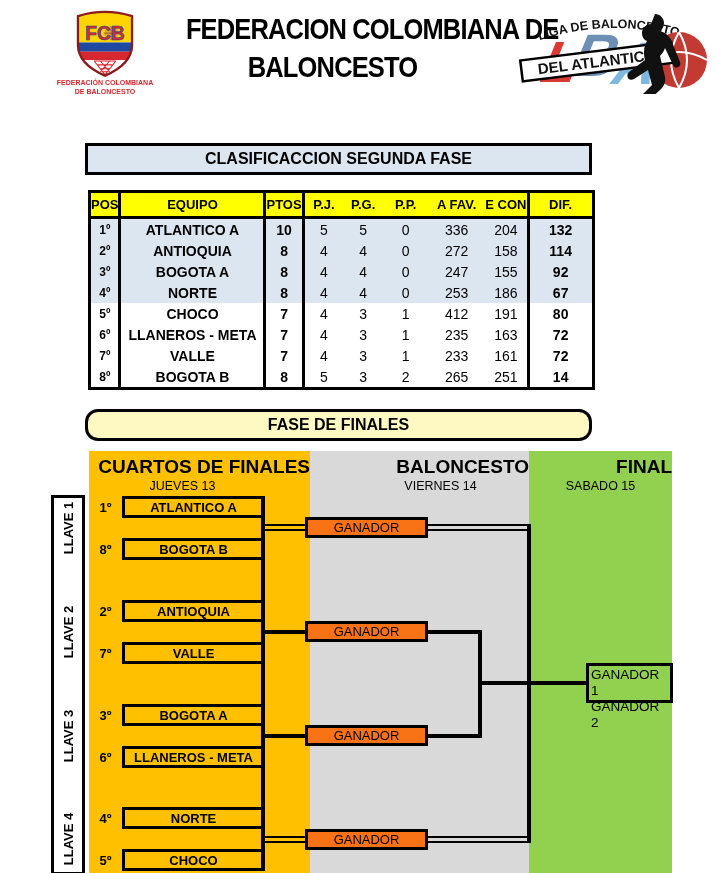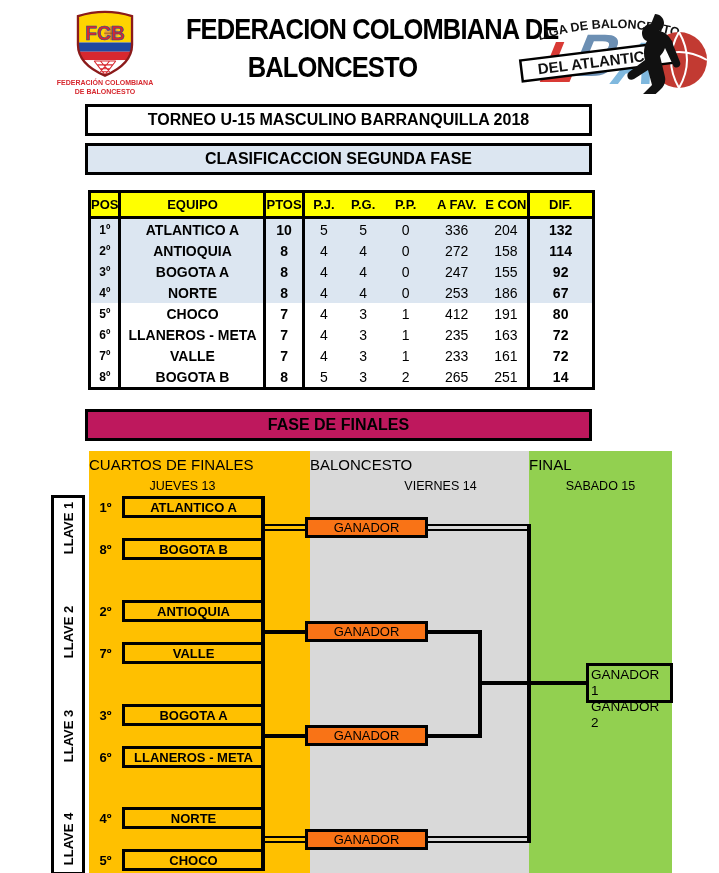--- a/index.html
+++ b/index.html
@@ -26,21 +26,21 @@
   table.standings tr.head td{background:#FFFF00;font-weight:bold;font-size:13px;height:23px;
                              border-bottom:3px solid #000;}
   td.bl{border-left:3px solid #000;}
   tr.blue td{background:#DCE6F1;}
   td.pos{font-weight:bold;font-size:12px;}
   td.team{text-align:left;padding-left:4px;font-weight:bold;}
   td.bold{font-weight:bold;}
 
   
   .band{position:absolute;top:451px;height:422px;}
-  .band-title{position:absolute;top:456px;font-weight:normal;font-size:15px;text-align:left;}
+  .band-title{position:absolute;top:456px;font-weight:bold;font-size:19px;text-align:right;}
   .band-date{position:absolute;top:479px;font-size:12.5px;text-align:center;}
   .llave-box{position:absolute;left:51px;top:495px;width:34px;height:380px;
              border:3px solid #000;background:#fff;box-sizing:border-box;}
   .llave-label{position:absolute;left:28px;width:80px;height:34px;display:flex;
                align-items:center;justify-content:center;transform:rotate(-90deg);
                font-weight:bold;font-size:13px;white-space:nowrap;}
   .seed{position:absolute;left:89px;width:33px;height:18px;display:flex;align-items:center;
         justify-content:center;font-weight:bold;font-size:13px;}
   .tbox{position:absolute;left:122px;width:143px;height:22px;background:#FFC000;
         border:3px solid #000;box-sizing:border-box;display:flex;align-items:center;
@@ -97,21 +97,20 @@
     </g>
     <circle cx="176" cy="54" r="28" fill="#C23A32"></circle>
     <path d="M148,54 Q176,38 204,54 M176,26 Q160,54 176,82 M176,26 Q192,54 176,82" stroke="#fff" stroke-width="2" fill="none"></path>
     <g transform="rotate(-7 95 56)">
       <rect x="18" y="45" width="152" height="21" fill="#fff" stroke="#000" stroke-width="2.5"></rect>
       <text x="94" y="61" text-anchor="middle" font-size="15" font-weight="bold" fill="#111">DEL ATLANTICO</text>
     </g>
     <path fill="#111" d="M152,8 c5,0 9,4 9,9 c0,4 -2,7 -5,8 c6,1 11,5 13,11 l8,20 c2,5 -5,8 -7,3 l-8,-17 c-1,3 -3,6 -5,8 l5,21 c1,5 -1,10 -5,13 l-13,12 c-4,4 -10,-1 -6,-6 l11,-11 l-4,-15 l-14,9 c-5,3 -9,-3 -5,-7 l16,-12 c-2,-7 -1,-14 2,-19 c-3,-1 -5,-4 -5,-8 c0,-5 4,-9 9,-9 z"></path>
   </svg>
 
-  <div class="bar" style="top:104px;background:#fff;">TORNEO U-15 MASCULINO BARRANQUILLA 2018</div>
   <div class="bar" style="top:143px;background:#DCE6F1;">CLASIFICACCION SEGUNDA FASE</div>
 
   <table class="standings">
     <colgroup>
       <col style="width:29px">
         <col style="width:145px">
         <col style="width:38px">
       <col style="width:40px">
         <col style="width:40px">
         <col style="width:45px">
@@ -215,21 +214,21 @@
       <td class="bl">5</td>
       <td>3</td>
       <td>2</td>
       <td>265</td>
       <td>251</td>
       <td class="bl bold">14</td>
     </tr>
   </tbody>
     </table>
 
-  <div class="bar" style="top:409px;background:#be185d;">FASE DE FINALES</div>
+  <div class="bar" style="top:409px;background:#fef9c3;border-radius:13px;">FASE DE FINALES</div>
 
   <div class="band" style="left:89px;width:221px;background:#FFC000;"></div>
   <div class="band" style="left:310px;width:219px;background:#D9D9D9;"></div>
   <div class="band" style="left:529px;width:143px;background:#92D050;"></div>
 
   <div class="band-title" style="left:89px;width:221px;">CUARTOS DE FINALES</div>
   <div class="band-date" style="left:89px;width:187px;">JUEVES 13</div>
   <div class="band-title" style="left:310px;width:219px;">BALONCESTO</div>
   <div class="band-date" style="left:310px;width:261px;">VIERNES 14</div>
   <div class="band-title" style="left:529px;width:143px;">FINAL</div>

